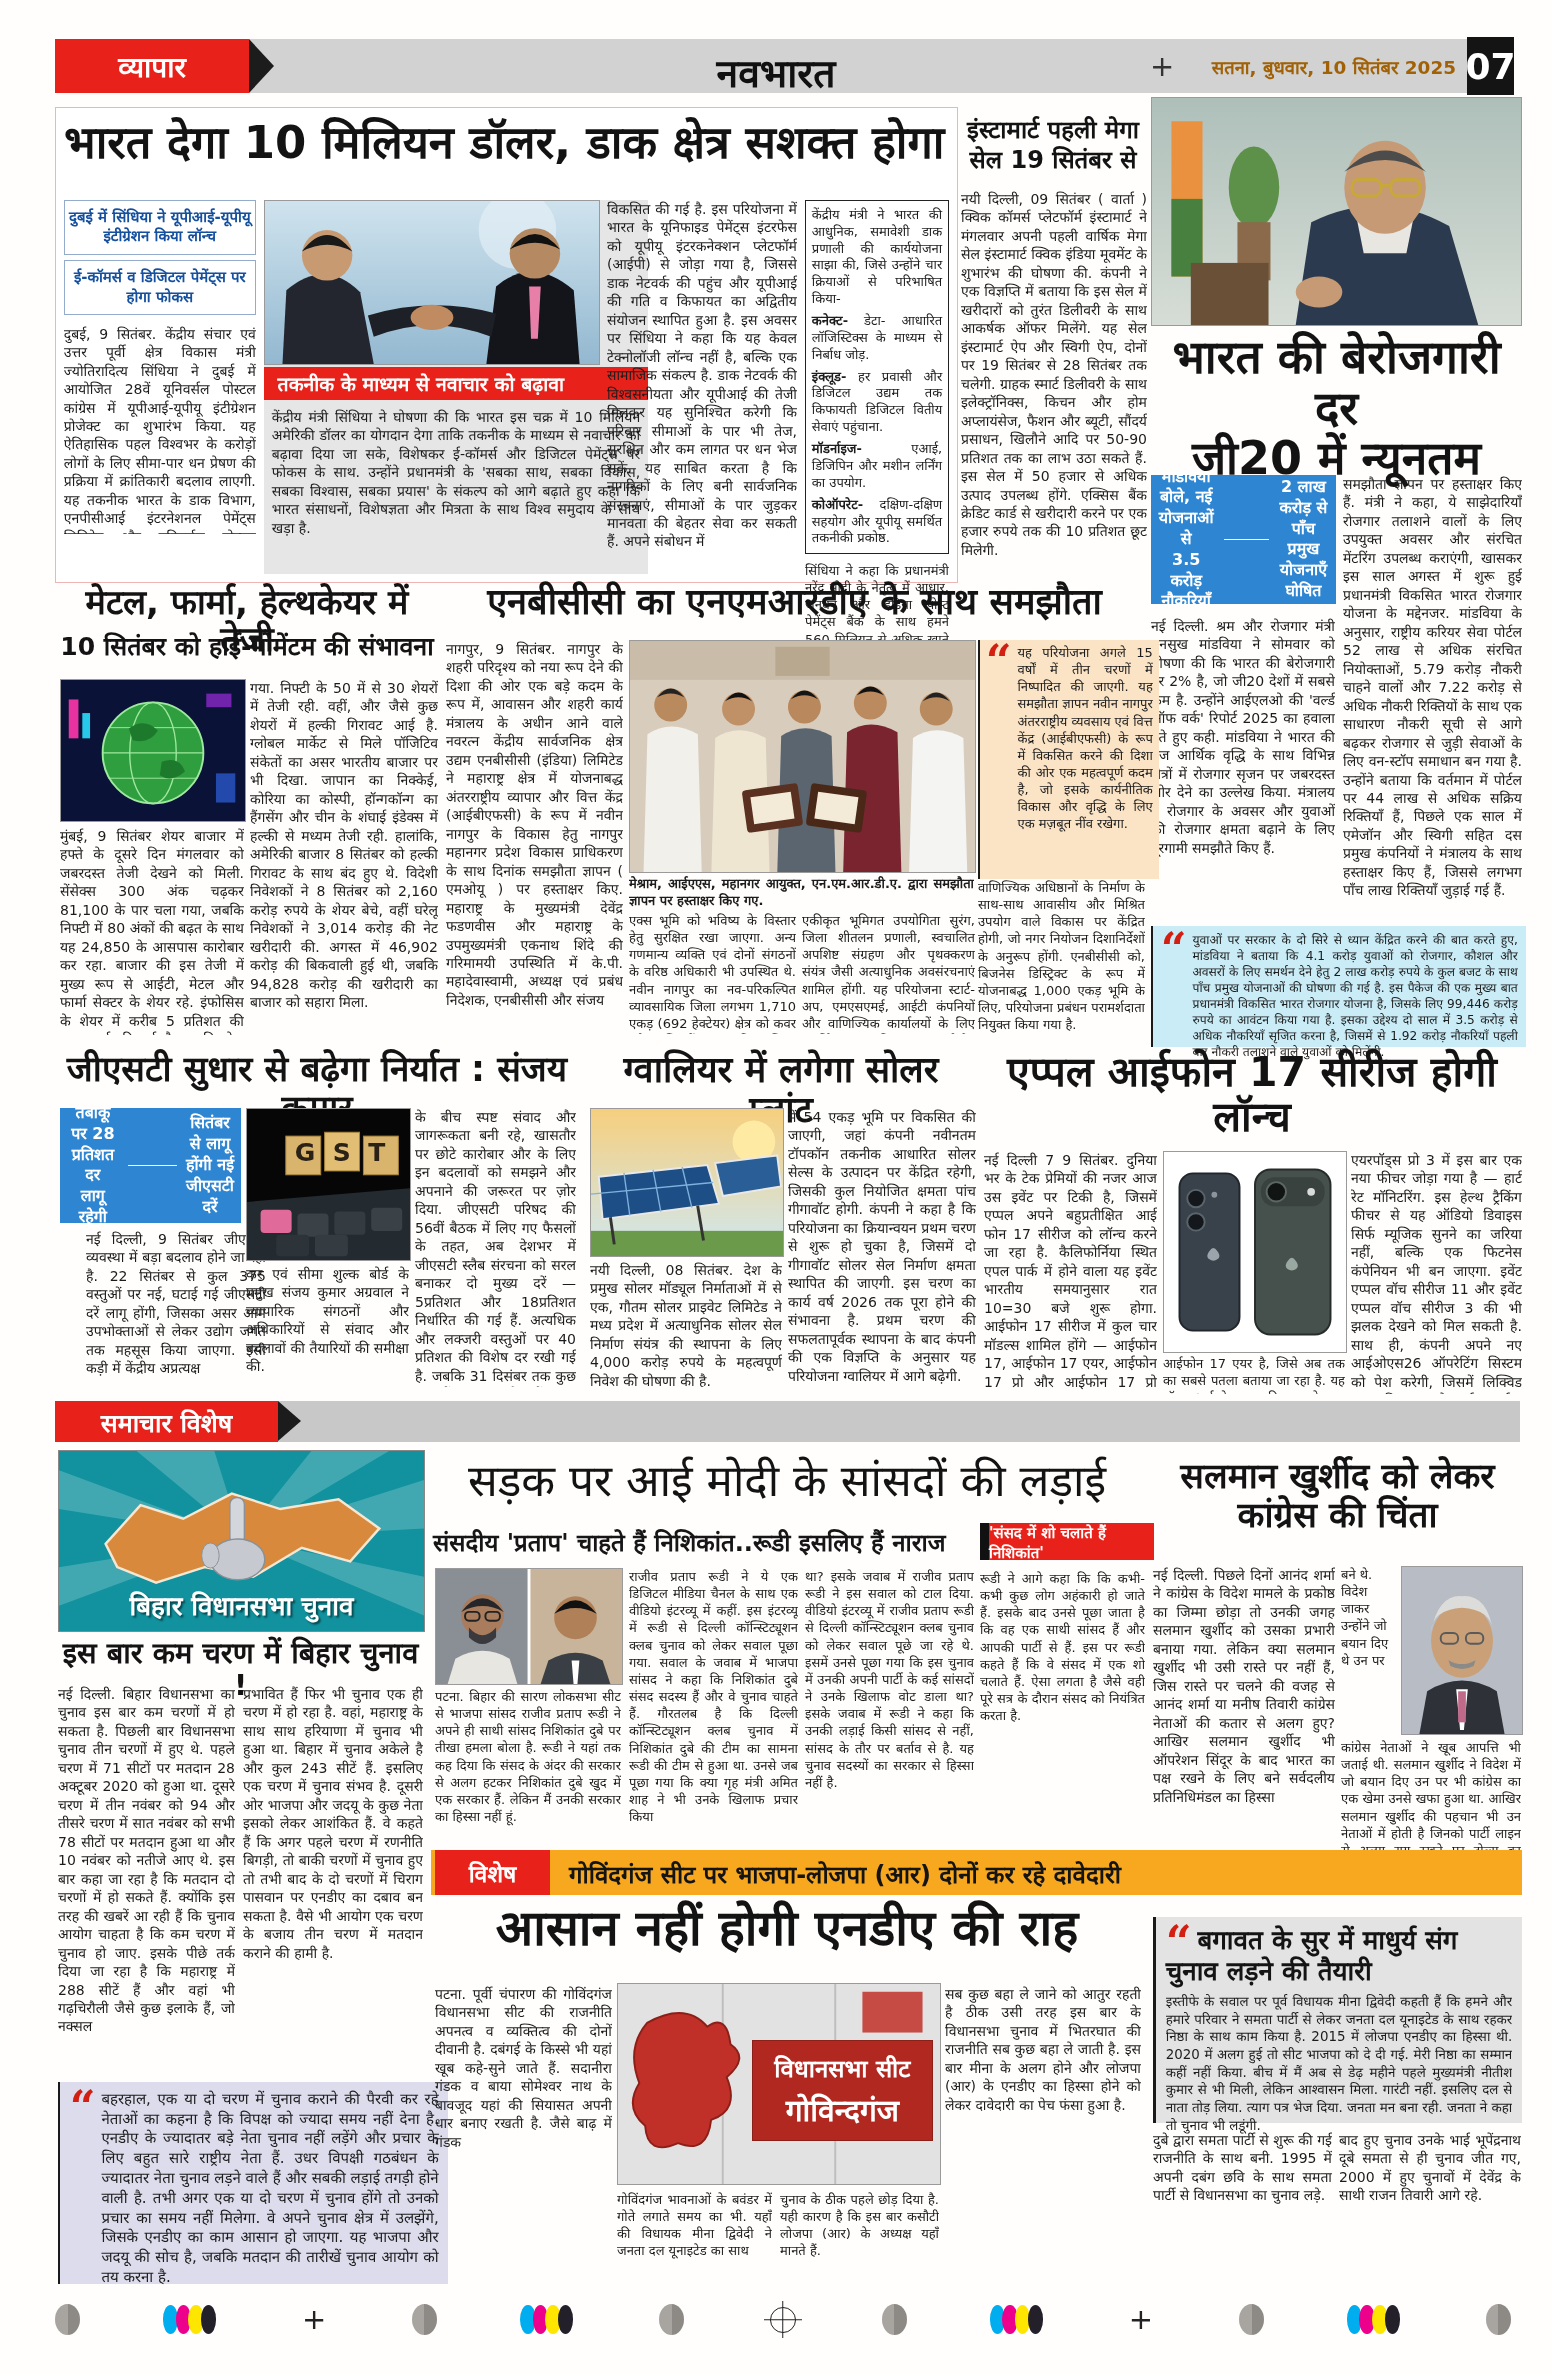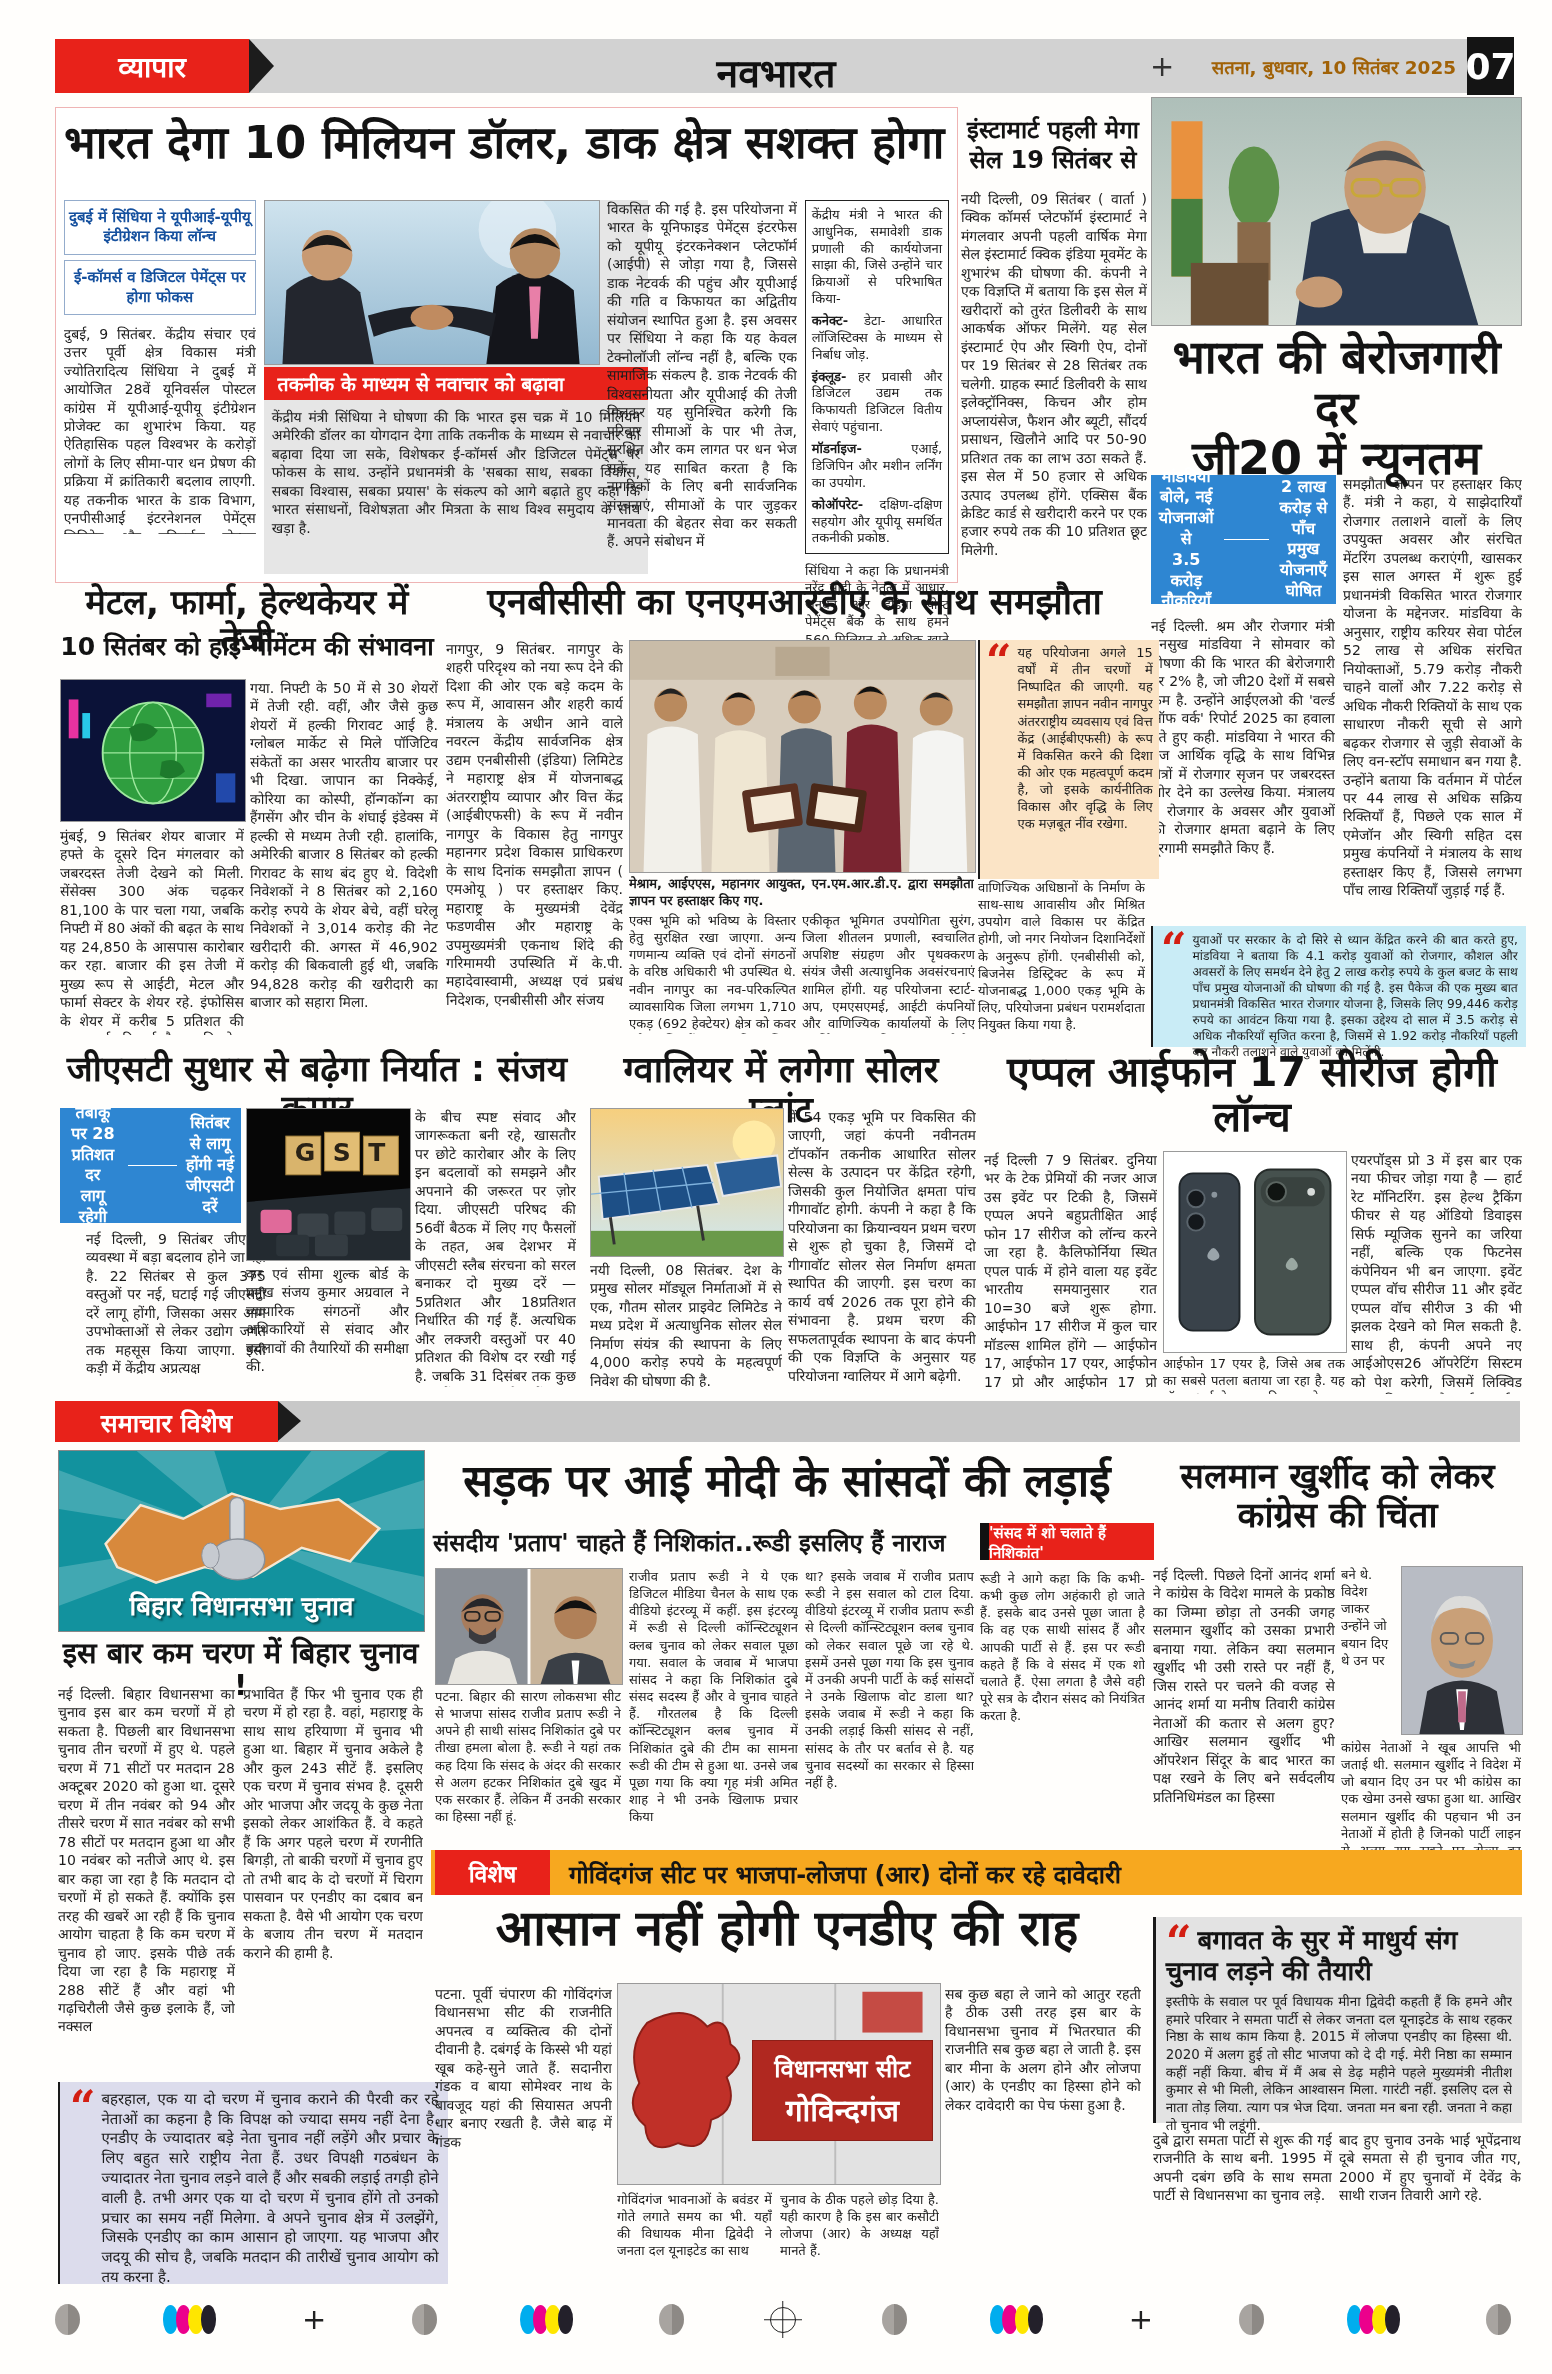--- a/index.html
+++ b/index.html
@@ -301,21 +301,21 @@
     <div class="abs" style="left:0;bottom:7.8px;width:100%;text-align:center;color:#fff;font-weight:800;font-size:26px;text-shadow:1.9px 1.9px 1.9px #06484e;">बिहार विधानसभा चुनाव</div>
   </div>
   <div class="abs hl" style="left:58px;top:1638px;width:365px;font-size:29px;font-weight:900;">इस बार कम चरण में बिहार चुनाव !</div>
   <div class="abs bt" style="left:58px;top:1685px;width:177px;height:390px;">नई दिल्ली. बिहार विधानसभा का चुनाव इस बार कम चरणों में हो सकता है. पिछली बार विधानसभा चुनाव तीन चरणों में हुए थे. पहले चरण में 71 सीटों पर मतदान 28 अक्टूबर 2020 को हुआ था. दूसरे चरण में तीन नवंबर को 94 और तीसरे चरण में सात नवंबर को सभी 78 सीटों पर मतदान हुआ था और 10 नवंबर को नतीजे आए थे. इस बार कहा जा रहा है कि मतदान दो चरणों में हो सकते हैं. क्योंकि इस तरह की खबरें आ रही हैं कि चुनाव आयोग चाहता है कि कम चरण में चुनाव हो जाए. इसके पीछे तर्क दिया जा रहा है कि महाराष्ट्र में 288 सीटें हैं और वहां भी गढ़चिरौली जैसे कुछ इलाके हैं, जो नक्सल</div>
   <div class="abs bt" style="left:243px;top:1685px;width:180px;height:390px;">प्रभावित हैं फिर भी चुनाव एक ही चरण में हो रहा है. वहां, महाराष्ट्र के साथ साथ हरियाणा में चुनाव भी हुआ था. बिहार में चुनाव अकेले है और कुल 243 सीटें हैं. इसलिए एक चरण में चुनाव संभव है. दूसरी ओर भाजपा और जदयू के कुछ नेता इसको लेकर आशंकित हैं. वे कहते हैं कि अगर पहले चरण में रणनीति बिगड़ी, तो बाकी चरणों में चुनाव हुए तो तभी बाद के दो चरणों में चिराग पासवान पर एनडीए का दबाव बन सकता है. वैसे भी आयोग एक चरण के बजाय तीन चरण में मतदान कराने की हामी है.</div>
   <div class="abs qbox" style="left:58px;top:2082px;width:369px;height:186px;background:#dcdcec;padding:7.8px 9.7px;">
     <span class="qm">“</span>
     <span class="bt" style="display:block;font-size:15px;">बहरहाल, एक या दो चरण में चुनाव कराने की पैरवी कर रहे नेताओं का कहना है कि विपक्ष को ज्यादा समय नहीं देना है. एनडीए के ज्यादातर बड़े नेता चुनाव नहीं लड़ेंगे और प्रचार के लिए बहुत सारे राष्ट्रीय नेता हैं. उधर विपक्षी गठबंधन के ज्यादातर नेता चुनाव लड़ने वाले हैं और सबकी लड़ाई तगड़ी होने वाली है. तभी अगर एक या दो चरण में चुनाव होंगे तो उनको प्रचार का समय नहीं मिलेगा. वे अपने चुनाव क्षेत्र में उलझेंगे, जिसके एनडीए का काम आसान हो जाएगा. यह भाजपा और जदयू की सोच है, जबकि मतदान की तारीखें चुनाव आयोग को तय करना है.</span>
   </div>
 
-  <div class="abs hl" style="left:431px;top:1457px;width:712px;font-size:44px;font-weight:700;">सड़क पर आई मोदी के सांसदों की लड़ाई</div>
+  <div class="abs hl" style="left:431px;top:1457px;width:712px;font-size:44px;font-weight:400;">सड़क पर आई मोदी के सांसदों की लड़ाई</div>
   <div class="abs" style="left:433px;top:1525px;width:540px;font-size:24px;font-weight:700;color:#161616;">संसदीय 'प्रताप' चाहते हैं निशिकांत..रूडी इसलिए हैं नाराज</div>
   <div class="abs tag" style="left:980px;top:1523px;width:165px;height:37px;font-size:15px;border-left:9.7px solid #111;">
       <span>'संसद में शो चलाते हैं निशिकांत'</span>
     </div>
   <div class="abs ph" style="left:435px;top:1568px;width:186px;height:115px;">
     <svg viewBox="0 0 192 118" preserveAspectRatio="none">
       <rect width="96" height="118" fill="#8a8f96"></rect>
       <rect x="96" width="96" height="118" fill="#c8b49a"></rect>
       <circle cx="48" cy="48" r="22" fill="#a87c5c"></circle>
       <path d="M26,44 Q48,16 70,44 Q48,32 26,44" fill="#26262a"></path>

